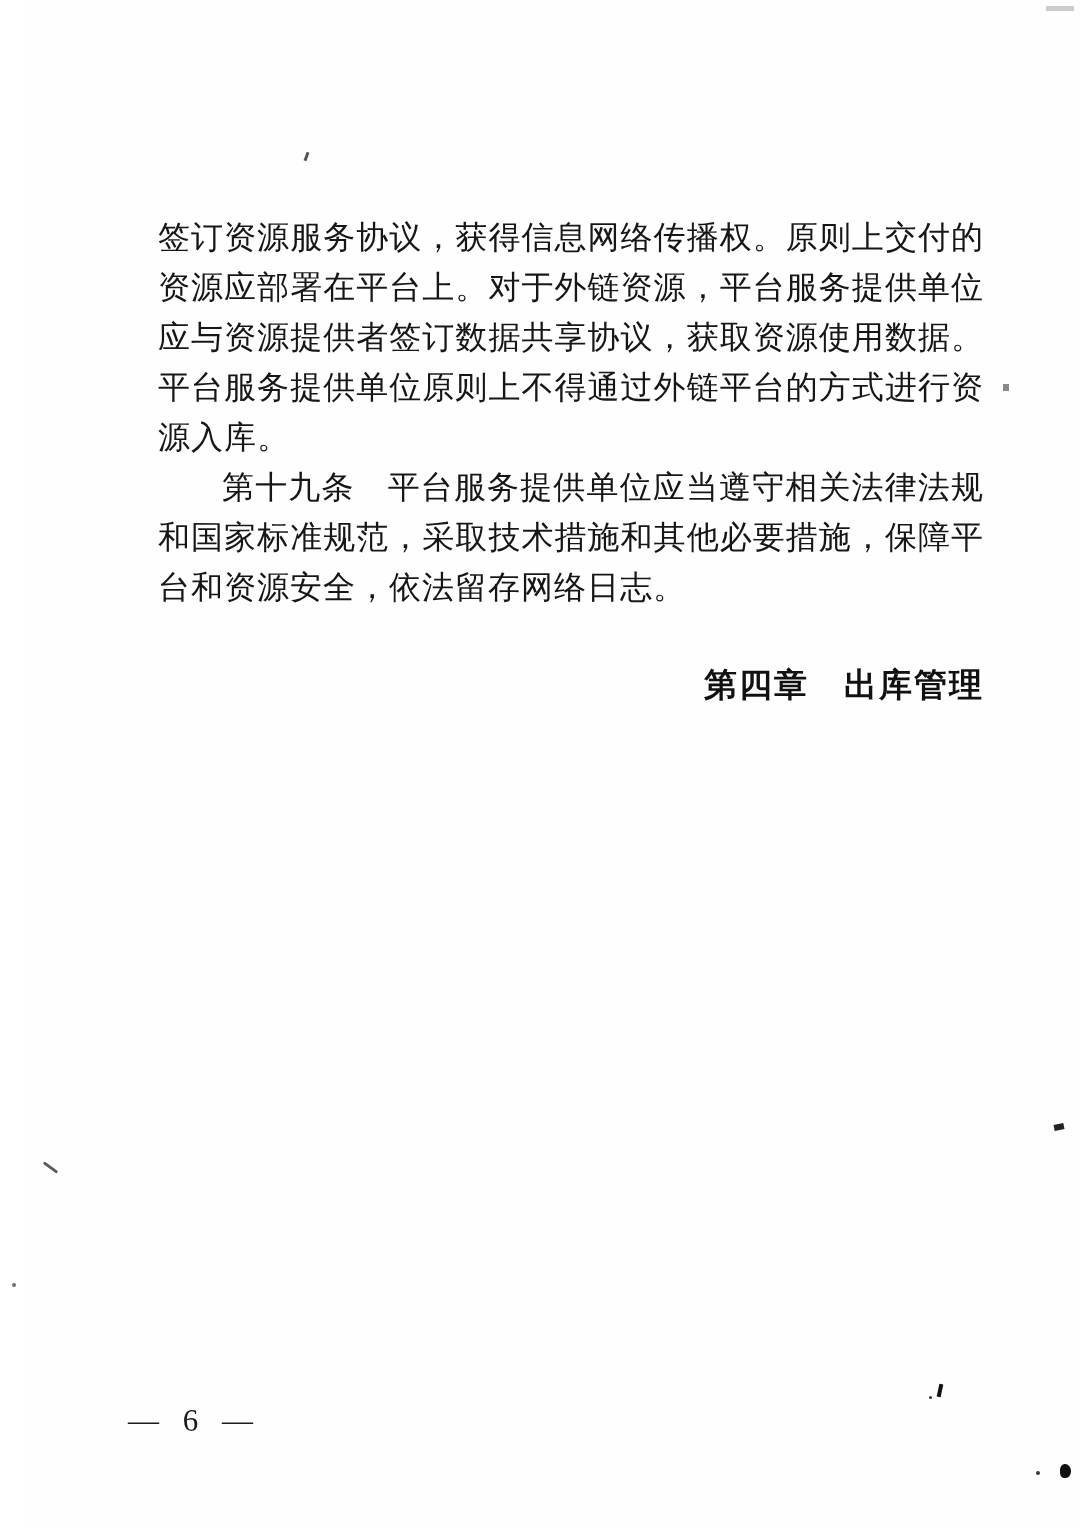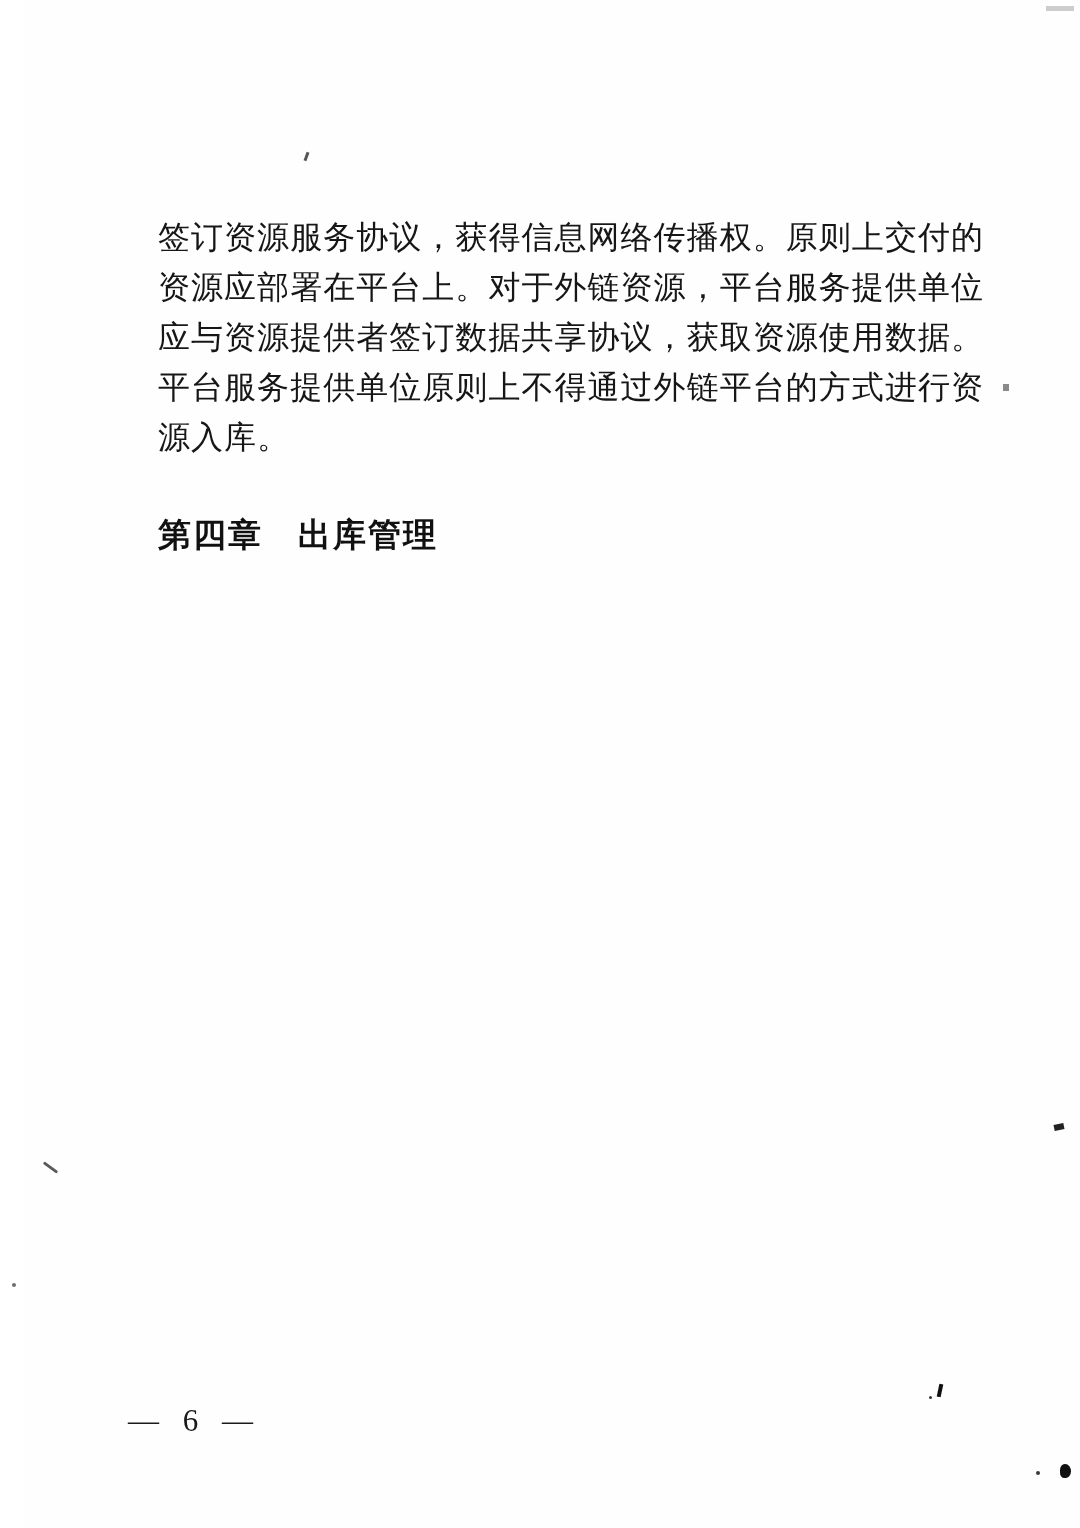--- a/index.html
+++ b/index.html
@@ -36,21 +36,21 @@
   }
   .para.indent {
     text-indent: 2em;
   }
   .chapter {
     margin: 48px 0 48px 0;
     font-family: "Liberation Sans", "DejaVu Sans", sans-serif;
     font-weight: 700;
     font-size: 33px;
     line-height: 50px;
-    text-align: left;
+    text-align: right;
     letter-spacing: 2px;
     color: #111111;
   }
   .page-number {
     position: absolute;
     left: 128px;
     top: 1398px;
     font-size: 31px;
     line-height: 46px;
     letter-spacing: 8px;
@@ -64,20 +64,21 @@
 </style>
 </head>
 <body>
 
 <div class="page">
 
   <p class="para">签订资源服务协议，获得信息网络传播权。原则上交付的资源应部署在平台上。对于外链资源，平台服务提供单位应与资源提供者签订数据共享协议，获取资源使用数据。平台服务提供单位原则上不得通过外链平台的方式进行资源入库。</p>
 
 
 
+  <p class="para indent">第十九条　平台服务提供单位应当遵守相关法律法规和国家标准规范，采取技术措施和其他必要措施，保障平台和资源安全，依法留存网络日志。</p>
 
   <h2 class="chapter">第四章　出库管理</h2>
 
 
 </div>
 
 <div class="page-number">— 6 —</div>
 
 <div class="speck" style="left:1046px; top:6px; width:28px; height:5px; background:#bcbcbc; opacity:.75;"></div>
 <div class="speck" style="left:305px; top:152px; width:3px; height:9px; background:#555; transform:rotate(20deg);"></div>

